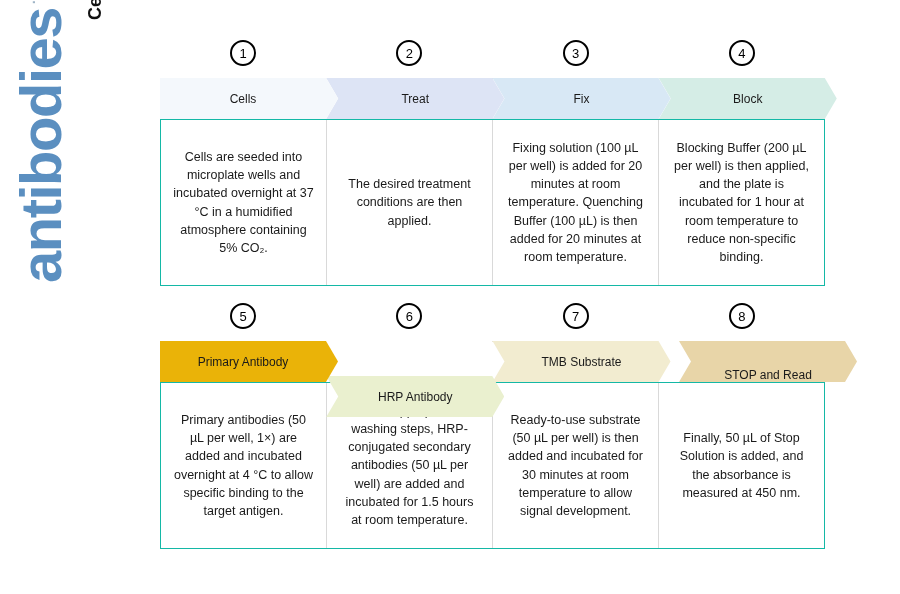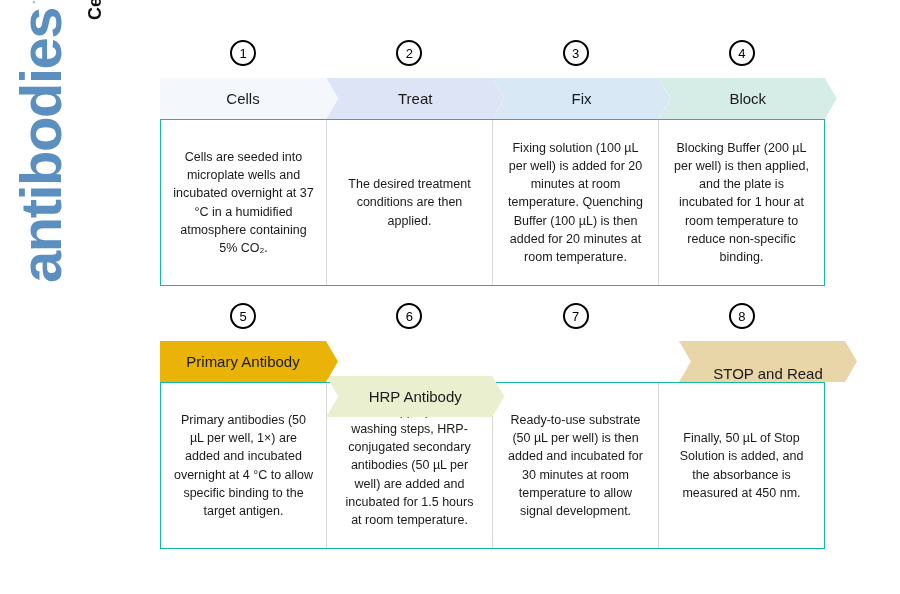--- a/index.html
+++ b/index.html
@@ -90,21 +90,21 @@
   }
   .chev{
     position:absolute;
     top:0;
     height:41px;
     width:178px;
     display:flex;
     align-items:center;
     justify-content:center;
     box-sizing:border-box;
-    font-size:15px;
+    font-size:12px;
     color:#1a1a1a;
     clip-path:polygon(0 0, calc(100% - 12px) 0, 100% 50%, calc(100% - 12px) 100%, 0 100%, 12px 50%);
   }
   .chev.first{
     clip-path:polygon(0 0, calc(100% - 12px) 0, 100% 50%, calc(100% - 12px) 100%, 0 100%);
   }
   .chev-label{pointer-events:none;}
 
   .bodies{
     position:relative;
@@ -189,20 +189,23 @@
       <div class="num-circle" style="left: 402.625px;">7</div>
       <div class="num-circle" style="left: 568.875px;">8</div>
     </div>
   <div class="chev-bar">
       <div class="chev first" style="left: 0px; width: 178px; background: #eab308; z-index: 10; filter: drop-shadow(rgb(63, 123, 58) 0.7px 0px 0px) drop-shadow(rgb(63, 123, 58) -0.7px 0px 0px) drop-shadow(rgb(63, 123, 58) 0px 0.7px 0px) drop-shadow(rgb(63, 123, 58) 0px -0.7px 0px);">
         <span class="chev-label" style="margin-right: 12px;">Primary Antibody</span>
       </div>
       <div class="chev" style="left: 166.25px; width: 178px; background: rgb(234, 240, 207); z-index: 9; filter: drop-shadow(rgb(125, 138, 51) 0.7px 0px 0px) drop-shadow(rgb(125, 138, 51) -0.7px 0px 0px) drop-shadow(rgb(125, 138, 51) 0px 0.7px 0px) drop-shadow(rgb(125, 138, 51) 0px -0.7px 0px); margin-top: 35px;">
         <span class="chev-label" style="margin-right: 0px;">HRP Antibody</span>
       </div>
+      <div class="chev" style="left: 332.5px; width: 178px; background: rgb(242, 236, 208); z-index: 8; filter: drop-shadow(rgb(160, 138, 66) 0.7px 0px 0px) drop-shadow(rgb(160, 138, 66) -0.7px 0px 0px) drop-shadow(rgb(160, 138, 66) 0px 0.7px 0px) drop-shadow(rgb(160, 138, 66) 0px -0.7px 0px);">
+        <span class="chev-label" style="margin-right: 0px;">TMB Substrate</span>
+      </div>
       <div class="chev" style="left: 519px; width: 178px; background: rgb(232, 213, 168); z-index: 7; filter: drop-shadow(rgb(176, 138, 62) 0.7px 0px 0px) drop-shadow(rgb(176, 138, 62) -0.7px 0px 0px) drop-shadow(rgb(176, 138, 62) 0px 0.7px 0px) drop-shadow(rgb(176, 138, 62) 0px -0.7px 0px); align-items: flex-end;">
         <span class="chev-label" style="margin-right: 0px;">STOP and Read</span>
       </div>
     </div>
   <div class="bodies">
       <div class="body-cell">
         <div>Primary antibodies (50 µL per well, 1×) are added and incubated overnight at 4 °C to allow specific binding to the target antigen.</div>
       </div>
       <div class="body-cell">
         <div>After appropriate washing steps, HRP-conjugated secondary antibodies (50 µL per well) are added and incubated for 1.5 hours at room temperature.</div>

